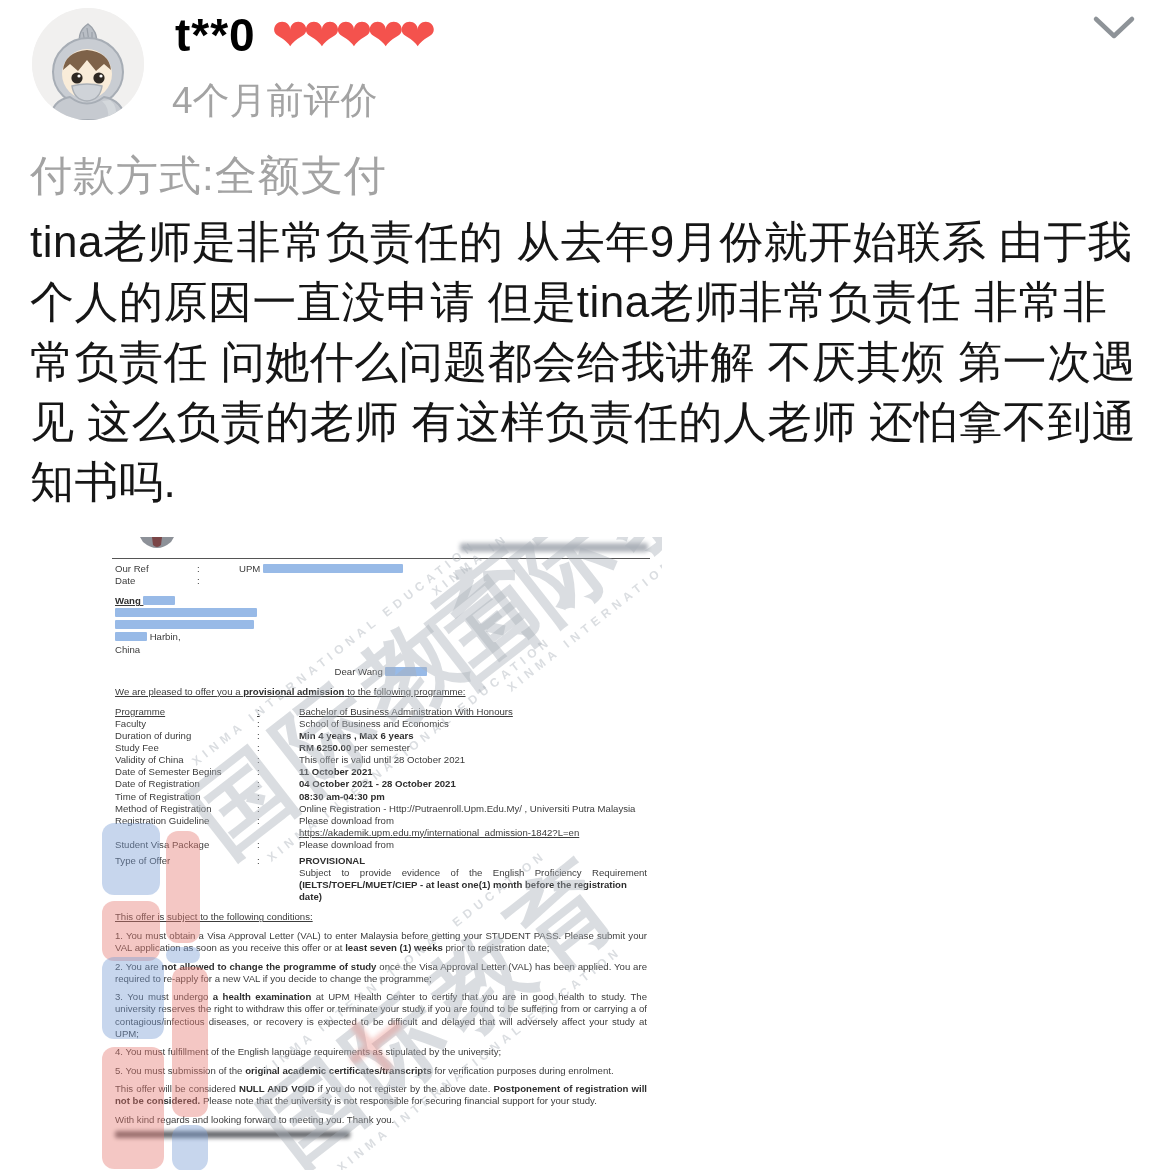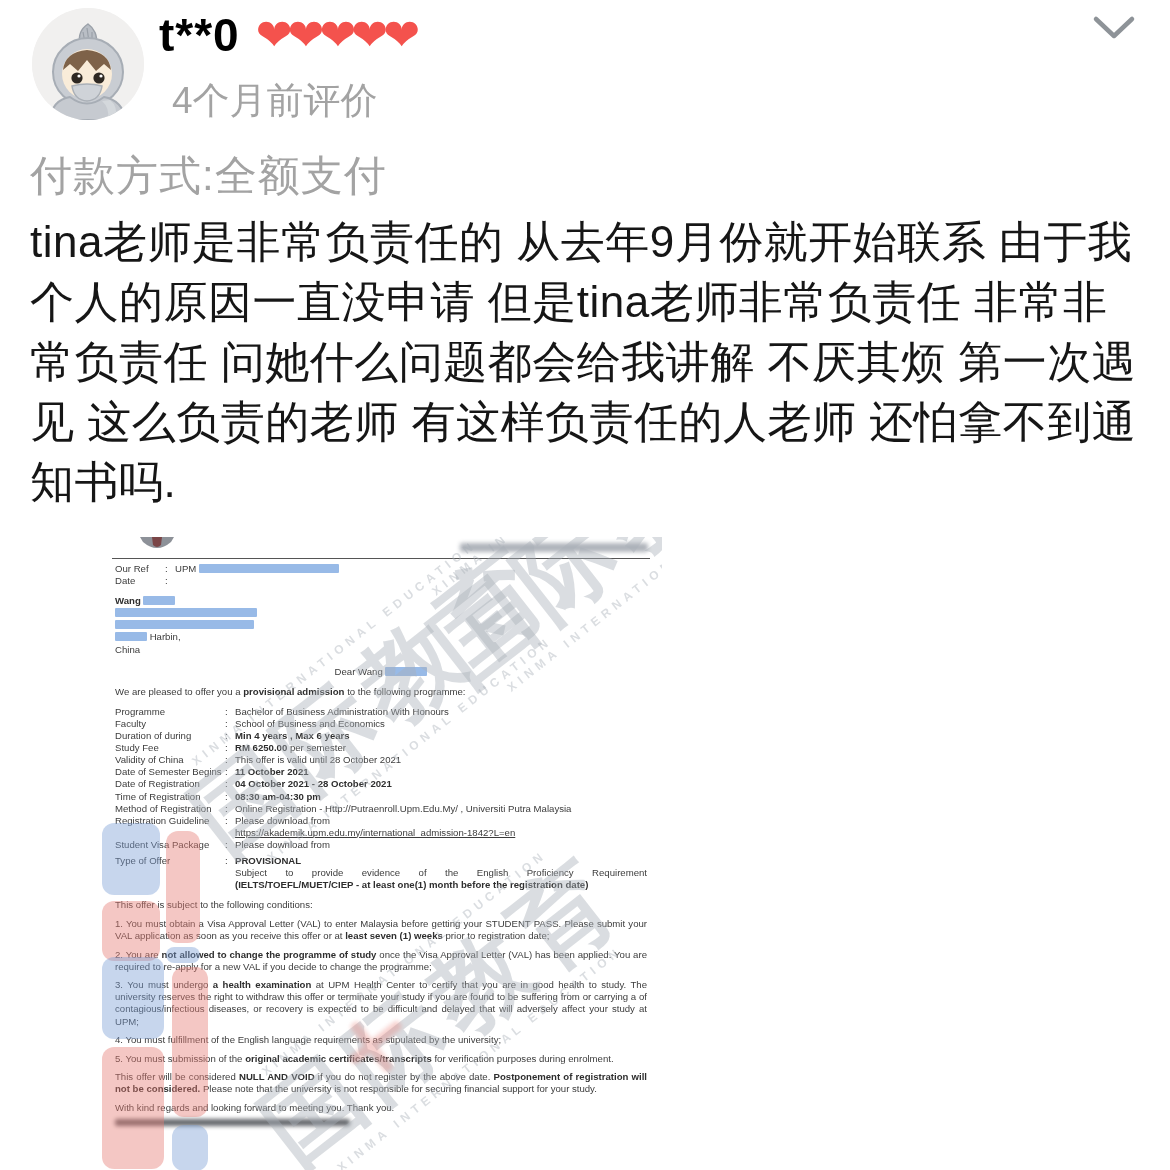--- a/index.html
+++ b/index.html
@@ -3,53 +3,53 @@
 <meta charset="utf-8">
 <style>
   html,body{margin:0;padding:0;}
   body{
     width:1170px;height:1170px;background:#ffffff;overflow:hidden;position:relative;
     font-family:"Liberation Sans",sans-serif;
     -webkit-font-smoothing:antialiased;
   }
   
   .avatar{position:absolute;left:32px;top:8px;width:112px;height:112px;border-radius:50%;overflow:hidden;background:#f1f0ef;}
-  .name-row{position:absolute;left:159px;top:8px;display:flex;align-items:center;}
+  .name-row{position:absolute;left:175px;top:8px;display:flex;align-items:center;}
   .username{font-size:46px;font-weight:700;color:#000;letter-spacing:1px;}
   .hearts{margin-left:16px;font-size:44px;color:var(--heart-red,#f4524d);letter-spacing:-5px;line-height:1;}
   .time{position:absolute;left:172px;top:76px;font-size:37px;color:var(--gray-text,#a3a3a3);}
   .chevron{position:absolute;left:1088px;top:8px;width:52px;height:40px;display:flex;align-items:center;justify-content:center;}
   .payment{position:absolute;left:30px;top:148px;font-size:42px;color:var(--gray-text,#a3a3a3);letter-spacing:1px;}
   .review-text{
     position:absolute;left:30px;top:212px;width:1110px;
     font-size:44px;line-height:60px;color:#161616;font-weight:500;letter-spacing:.5px;
   }
   
   .doc{
     position:absolute;left:100px;top:537px;width:562px;height:633px;background:#fff;overflow:hidden;
     color:#3c3c3c;font-size:9.6px;line-height:12.1px;
   }
   .doc-header{position:absolute;left:0;top:0;width:562px;height:22px;z-index:1;}
   .crest{position:absolute;left:38px;top:0;width:38px;height:15px;}
   .email-blur{position:absolute;right:14px;top:6px;width:188px;height:9px;background:#6e7683;opacity:.55;filter:blur(2px);border-radius:2px;}
   .rule{position:absolute;left:12px;right:12px;top:21px;border-top:1.4px solid #555;}
   .doc-content{position:absolute;left:15px;top:26px;width:532px;z-index:1;}
   .doc-content .p{margin:0;}
-  .kv{display:flex;}
+  .kv{display:flex;gap:32px;}
   .kv .lbl{flex:0 0 110px;}
   .kv .lbl.meta{flex:0 0 50px;}
   .kv .sep{flex:0 0 10px;}
   .kv .val{flex:1;}
   .kv.just .val{text-align:justify;text-align-last:justify;}
   .b{font-weight:700;color:#2e2e2e;}
   .u{text-decoration:underline;}
   .bar{display:inline-block;height:9px;background:var(--redaction-blue,#98bae7);border-radius:1px;vertical-align:-1px;}
   .title{font-size:10.6px;letter-spacing:.1px;}
   .mt4{margin-top:4px!important;}
-  .mt8{margin-top:8px!important;}.mt10{margin-top:10px!important;text-align:center;}
+  .mt8{margin-top:8px!important;text-decoration:underline;}.mt10{margin-top:10px!important;text-align:center;}
   .cond{margin-top:6.5px!important;text-align:justify;}
   .blurline{width:235px;height:7px;background:#3d4147;opacity:.8;filter:blur(2px);margin-top:5px;border-radius:2px;}
   
   .wm-layer{position:absolute;inset:0;z-index:2;pointer-events:none;overflow:hidden;}
   .wm{position:absolute;transform:rotate(-38deg);color:var(--watermark-gray,#a9b0b8);text-align:center;opacity:.42;white-space:nowrap;}
   .wm-cn{font-size:96px;font-weight:700;letter-spacing:10px;line-height:1.0;}
   .wm-en{font-size:12px;font-weight:700;letter-spacing:5px;margin:7px 0;}
   .logo{position:absolute;opacity:.42;}
   .logo div{position:absolute;border-radius:12px;}
   .lg-b{background:var(--logo-blue,#7b9fd6);}

